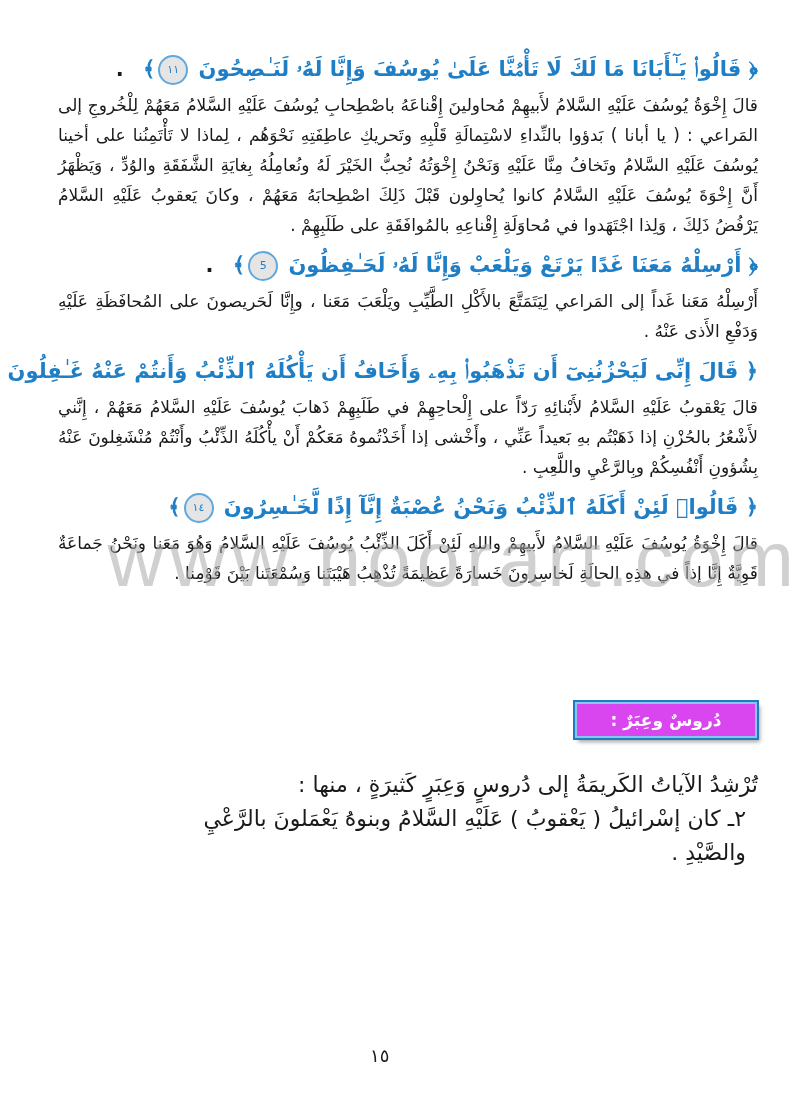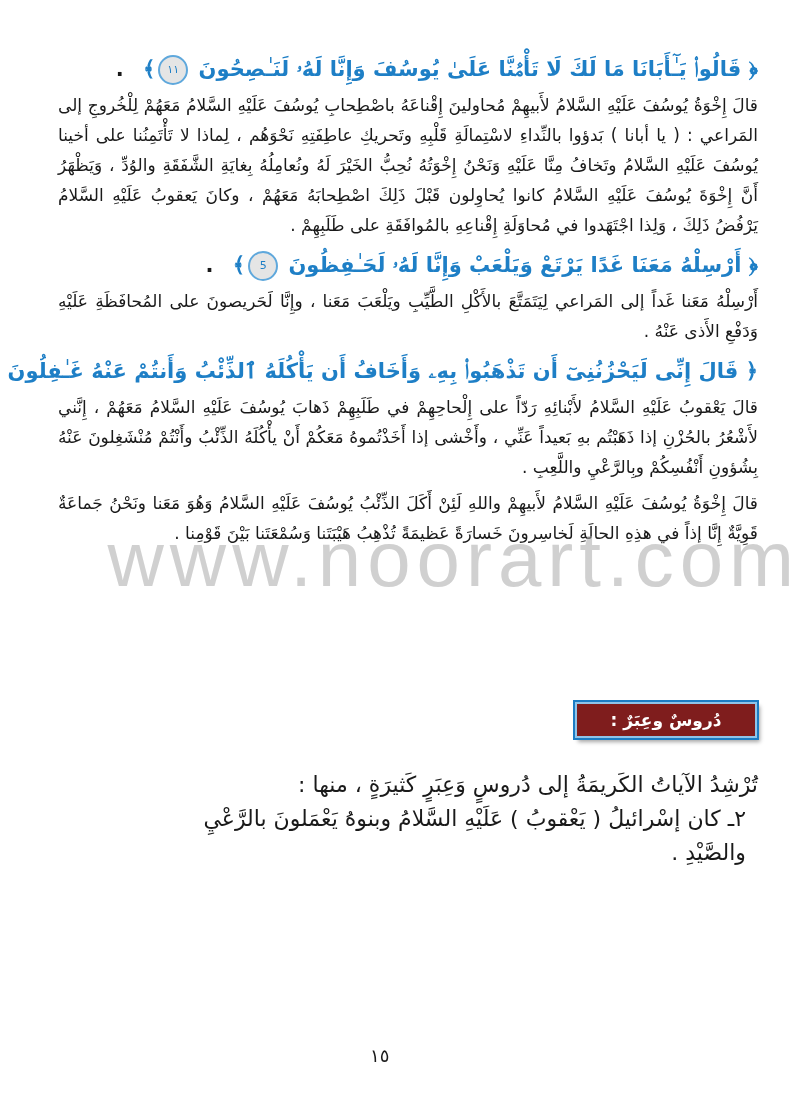--- a/index.html
+++ b/index.html
@@ -4,21 +4,21 @@
 <style>
   html, body { margin: 0; padding: 0; background: #ffffff; }
   body { width: 800px; height: 1118px; position: relative; overflow: hidden; font-family: "DejaVu Sans", sans-serif; }
   .page { position: absolute; left: 0; top: 0; width: 800px; height: 1118px; }
   .content { position: absolute; left: 58px; right: 42px; top: 50px; direction: rtl; text-align: right; }
   .verse { color: #1e7fc6; font-size: 21px; line-height: 38px; font-weight: bold; white-space: nowrap; margin: 0; position: relative; }
   .verse .bracket { color: #1e7fc6; }
   .verse .ayah-num { display: inline-block; width: 26px; height: 26px; border: 2px solid #5fa8dc; border-radius: 50%; font-size: 11px; line-height: 26px; text-align: center; vertical-align: middle; color: #1e7fc6; margin: 0 3px; font-weight: normal; background: #e5e5e5; }
   .verse .dot { color: #1a1a1a; margin-right: 12px; }
   .para { color: #1a1a1a; font-size: 17px; line-height: 30px; margin: 2px 0 6px 0; text-align: justify; text-align-last: right; }
-  .heading-box { position: absolute; left: 575px; top: 702px; width: 178px; height: 32px; background: #7f1d1d; border: 2px solid #8fc4ea; box-shadow: 0 0 0 2px #1c7cc4, 3px 4px 4px rgba(0,0,0,0.35); color: #ffffff; direction: rtl; text-align: center; font-size: 17px; line-height: 32px; font-weight: bold; }
+  .heading-box { position: absolute; left: 575px; top: 702px; width: 178px; height: 32px; background: #d946ef; border: 2px solid #8fc4ea; box-shadow: 0 0 0 2px #1c7cc4, 3px 4px 4px rgba(0,0,0,0.35); color: #ffffff; direction: rtl; text-align: center; font-size: 17px; line-height: 32px; font-weight: bold; }
   .lessons { position: absolute; left: 200px; right: 42px; top: 768px; direction: rtl; text-align: right; color: #1a1a1a; font-size: 22px; line-height: 34px; }
   .lessons p { margin: 0; }
   .lessons .item { padding-right: 12px; }
   .page-num { position: absolute; left: 370px; top: 1045px; width: 60px; text-align: left; font-size: 18px; color: #1a1a1a; }
   .watermark { position: absolute; left: 0; top: 520px; width: 800px; text-align: right; font-family: "Liberation Sans", sans-serif; font-size: 78px; letter-spacing: 6px; color: rgba(170,170,170,0.55); pointer-events: none; white-space: nowrap; line-height: 78px; }
 </style>
 </head>
 <body>
 
 <div class="page">
@@ -42,20 +42,25 @@
     <p class="para">أَرْسِلْهُ مَعَنا غَداً إلى المَراعي لِيَتَمَتَّعَ بالأَكْلِ الطَّيِّبِ ويَلْعَبَ مَعَنا ، وإِنَّا لَحَريصونَ على المُحافَظَةِ عَلَيْهِ وَدَفْعِ الأَذى عَنْهُ .</p>
 
     <p class="verse">
       <span class="bracket">﴿</span>
       <span>قَالَ إِنِّى لَيَحْزُنُنِىٓ أَن تَذْهَبُوا۟ بِهِۦ وَأَخَافُ أَن يَأْكُلَهُ ٱلذِّئْبُ وَأَنتُمْ عَنْهُ غَـٰفِلُونَ</span>
       
       
     </p>
     <p class="para">قالَ يَعْقوبُ عَلَيْهِ السَّلامُ لأَبْنائِهِ رَدّاً على إِلْحاحِهِمْ في طَلَبِهِمْ ذَهابَ يُوسُفَ عَلَيْهِ السَّلامُ مَعَهُمْ ، إِنَّني لأَشْعُرُ بالحُزْنِ إذا ذَهَبْتُم بهِ بَعيداً عَنِّي ، وأَخْشى إذا أَخَذْتُموهُ مَعَكُمْ أَنْ يأْكُلَهُ الذِّئْبُ وأَنْتُمْ مُنْشَغِلونَ عَنْهُ بِشُؤونِ أَنْفُسِكُمْ وبِالرَّعْيِ واللَّعِبِ .</p>
 
+    <p class="verse">
+      <span class="bracket">﴿</span>
+      <span>قَالُوا۟ لَئِنْ أَكَلَهُ ٱلذِّئْبُ وَنَحْنُ عُصْبَةٌ إِنَّآ إِذًا لَّخَـٰسِرُونَ</span>
+      <span class="ayah-num">١٤</span><span class="bracket">﴾</span>
+    </p>
     <p class="para">قالَ إِخْوَةُ يُوسُفَ عَلَيْهِ السَّلامُ لأَبيهِمْ واللهِ لَئِنْ أَكَلَ الذِّئْبُ يُوسُفَ عَلَيْهِ السَّلامُ وَهُوَ مَعَنا ونَحْنُ جَماعَةٌ قَوِيَّةٌ إِنَّا إذاً في هذِهِ الحالَةِ لَخاسِرونَ خَسارَةً عَظيمَةً تُذْهِبُ هَيْبَتَنا وَسُمْعَتَنا بَيْنَ قَوْمِنا .</p>
 
   </div>
 
   <div class="watermark">www.noorart.com</div>
 
   <div class="heading-box">دُروسٌ وعِبَرٌ :</div>
 
   <div class="lessons">
     <p>تُرْشِدُ الآياتُ الكَريمَةُ إلى دُروسٍ وَعِبَرٍ كَثيرَةٍ ، منها :</p>

